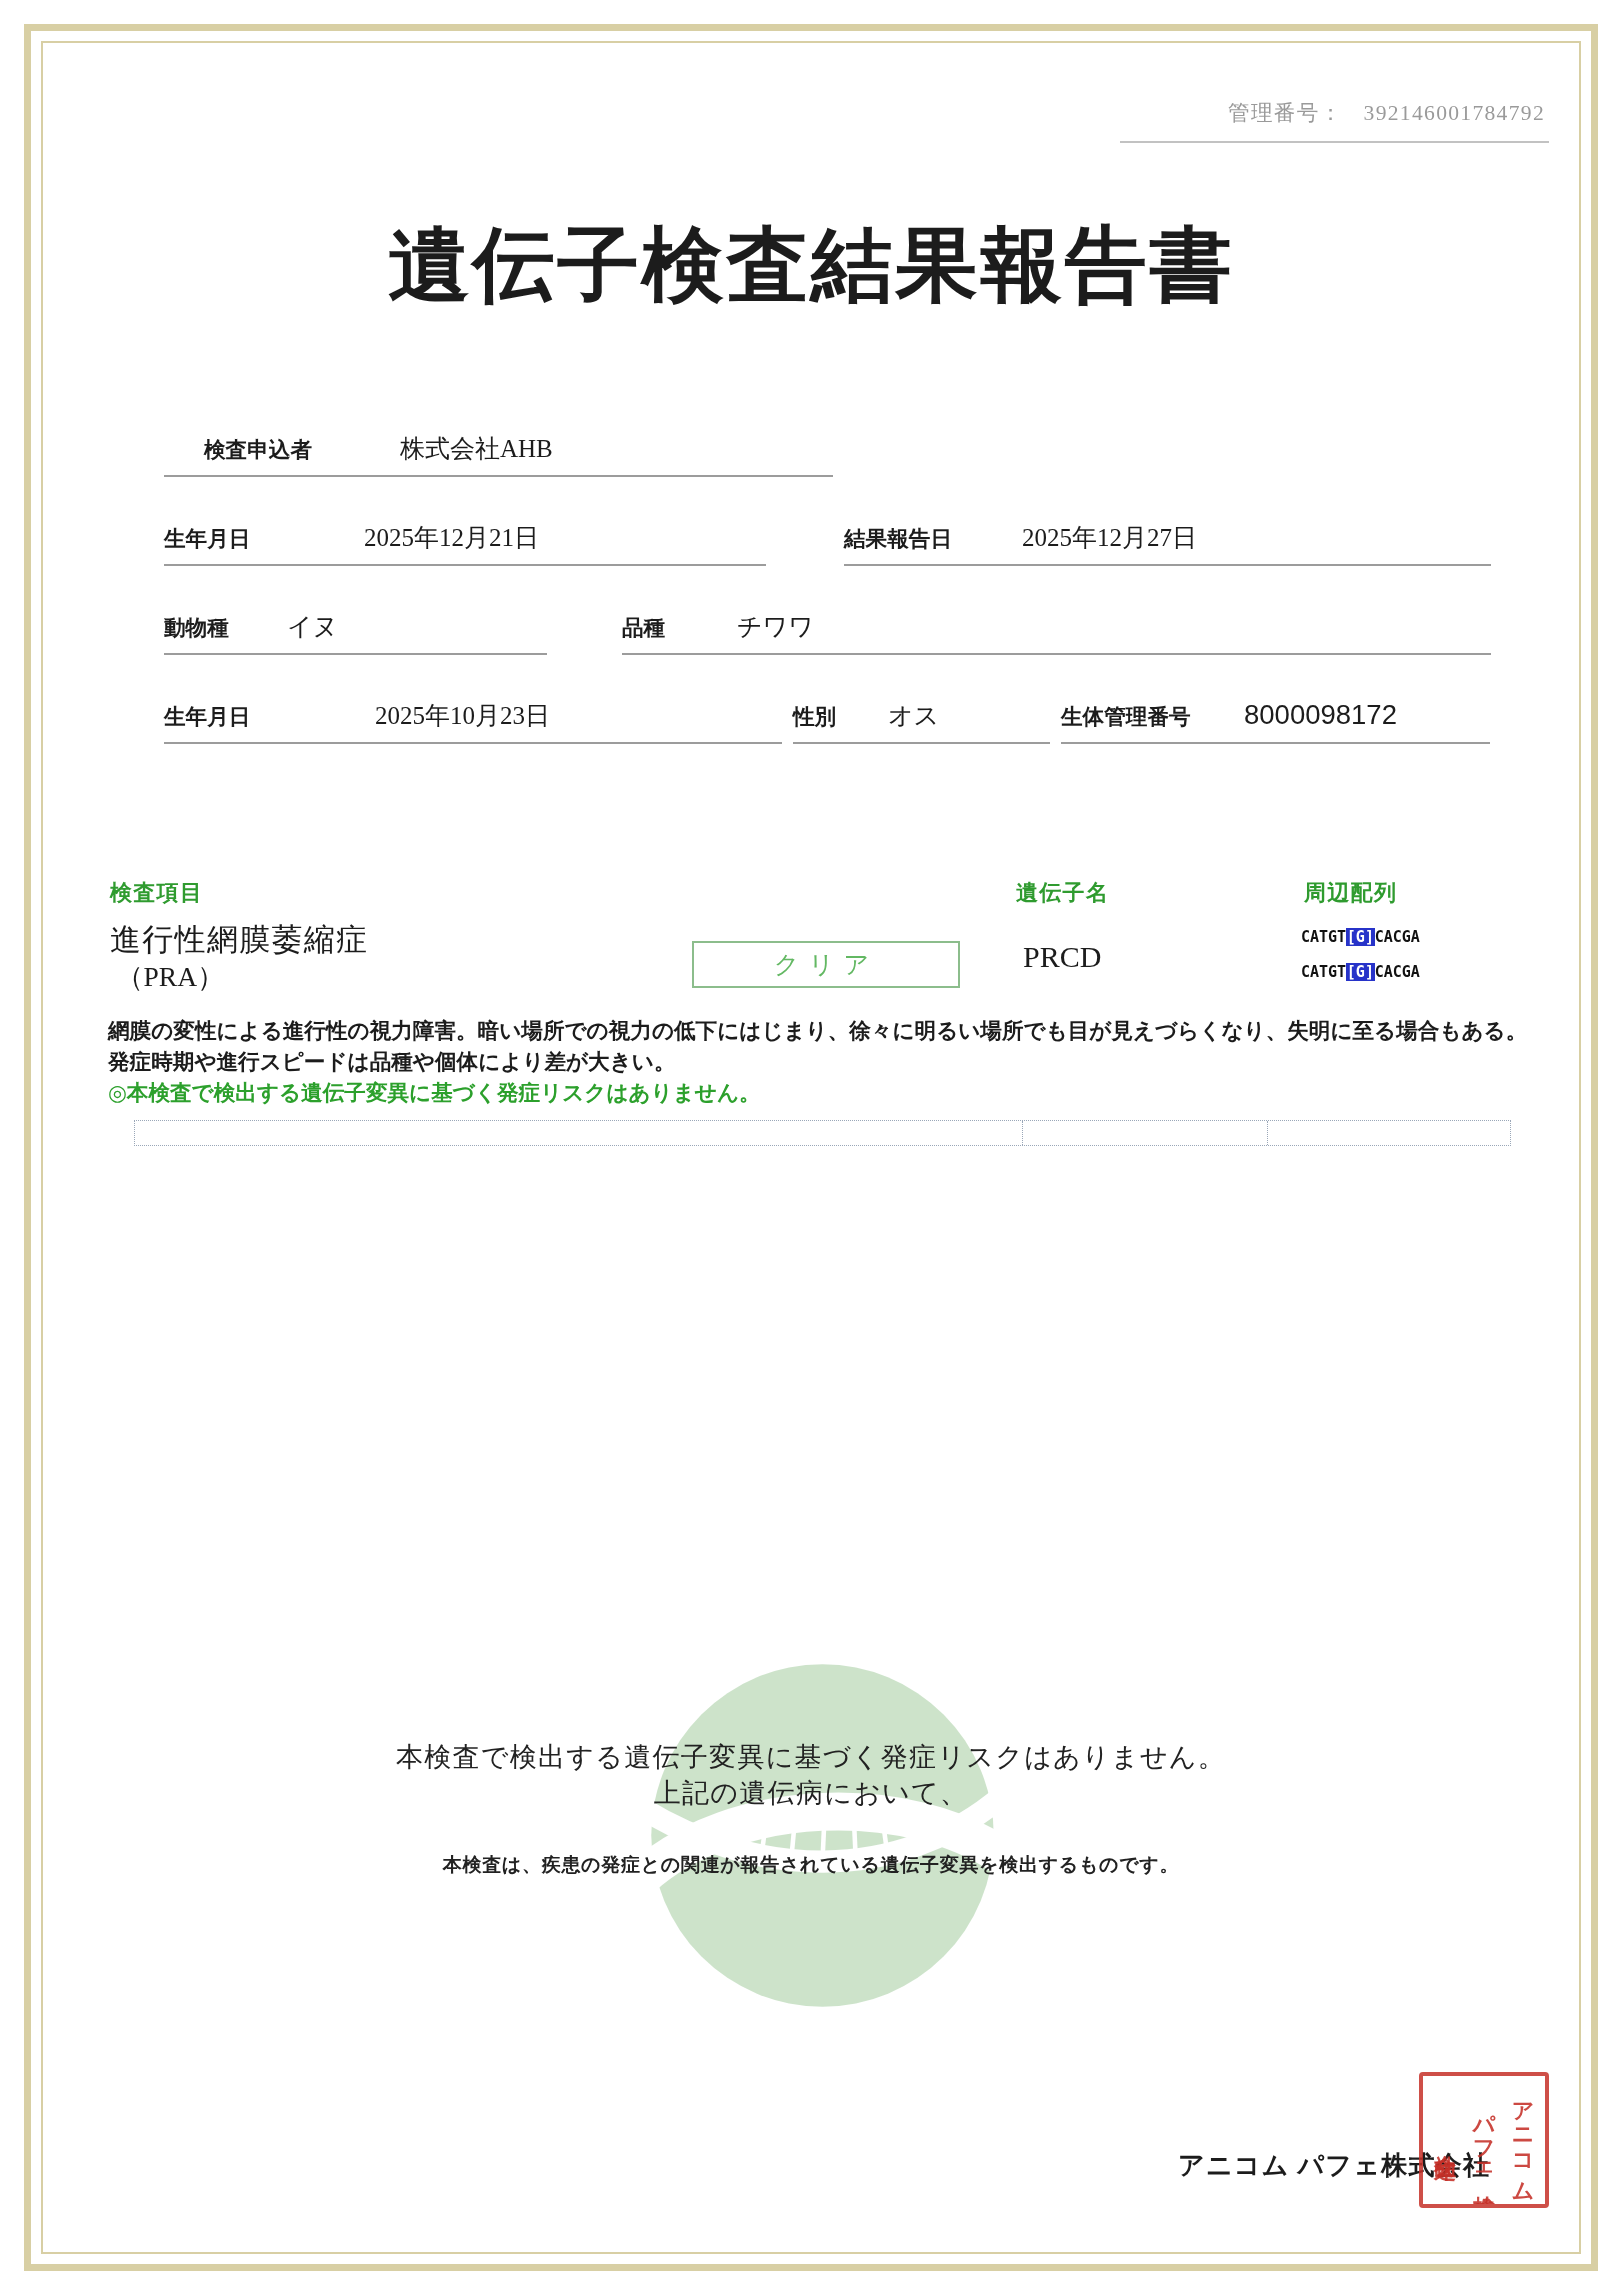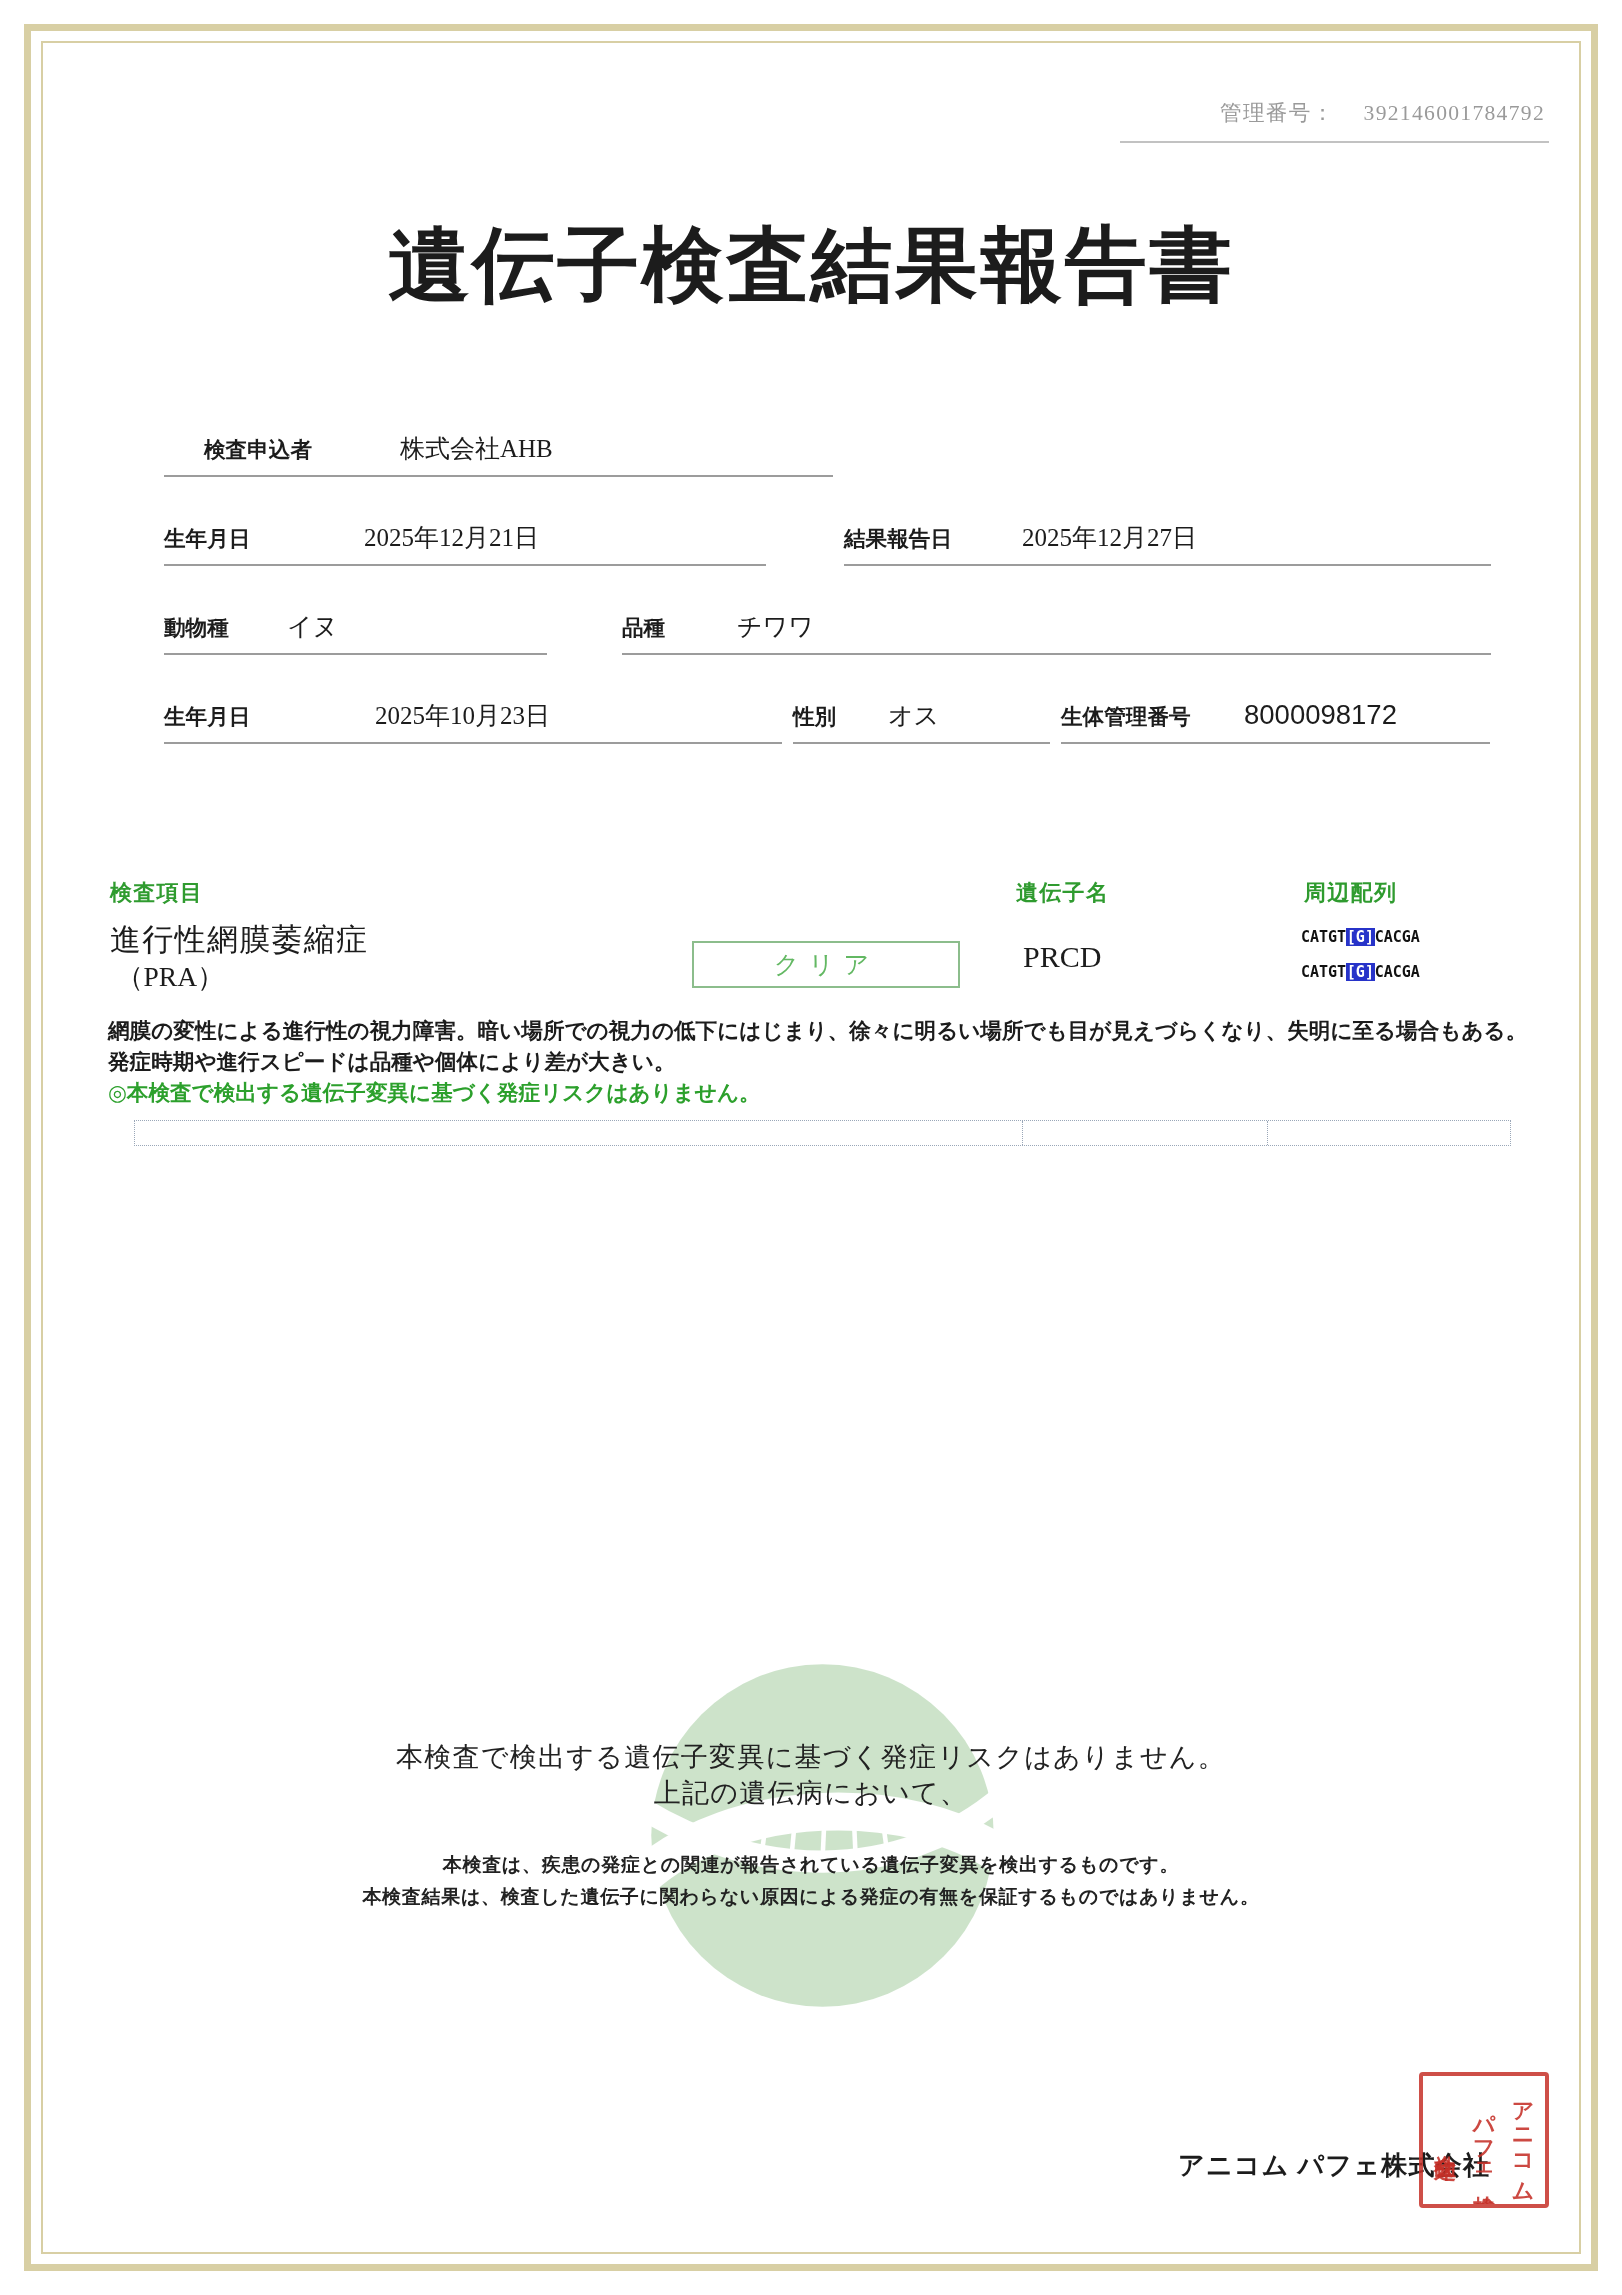--- a/index.html
+++ b/index.html
@@ -4,21 +4,21 @@
 <style>
   html,body{margin:0;padding:0;background:#ffffff;}
   .page{position:relative;width:1622px;height:2295px;background:#ffffff;overflow:hidden;
         font-family:"Liberation Serif","DejaVu Serif",serif;color:#1c1c1c;}
   
   .frame-outer{position:absolute;inset:23.6px;border:7.9px solid #d8cfa4;pointer-events:none;}
   .frame-inner{position:absolute;inset:41px;border:2px solid #d8cfa4;pointer-events:none;}
 
   
   .mgmt{position:absolute;top:98px;right:77px;font-size:21.6px;color:#9a9a9a;letter-spacing:1.3px;}
-  .mgmt .num{margin-left:29px;font-family:Liberation Serif, serif;}
+  .mgmt .num{margin-left:21px;font-family:Liberation Serif, serif;}
   .mgmt-underline{position:absolute;top:141px;right:73px;width:429px;height:2px;background:#c2c2c2;}
 
   .title{position:absolute;top:211px;left:0;right:0;text-align:center;
          font-size:82px;font-weight:bold;letter-spacing:2.6px;}
 
   
   .field{position:absolute;border-bottom:2px solid #9c9c9c;padding-bottom:11.8px;height:31px;white-space:nowrap;}
   .flabel{display:inline-block;font-weight:bold;font-size:21.6px;vertical-align:baseline;}
   .fvalue{font-size:25px;}
   .fvalue.sans{font-family:"Liberation Sans",sans-serif;font-size:27.5px;}
@@ -153,21 +153,20 @@
         <line x1="315" y1="242" x2="318" y2="305"></line>
         <line x1="360" y1="250" x2="368" y2="308"></line>
       </g>
     </g>
   </svg>
 
   <div class="summary">
     <div class="big big2">本検査で検出する遺伝子変異に基づく発症リスクはありません。</div>
     <div class="big">上記の遺伝病において、</div>
     <div class="small sm1">本検査は、疾患の発症との関連が報告されている遺伝子変異を検出するものです。</div>
-    <div class="small sm2">本検査結果は、検査した遺伝子に関わらない原因による発症の有無を保証するものではありません。</div>
   </div>
 
 
   <div class="company">アニコム パフェ株式会社</div>
   <div class="seal">
     <span class="seal-col">アニコム</span>
     <span class="seal-col">パフェ株式</span>
     <span class="seal-col">会社之印</span>
   </div>
 

